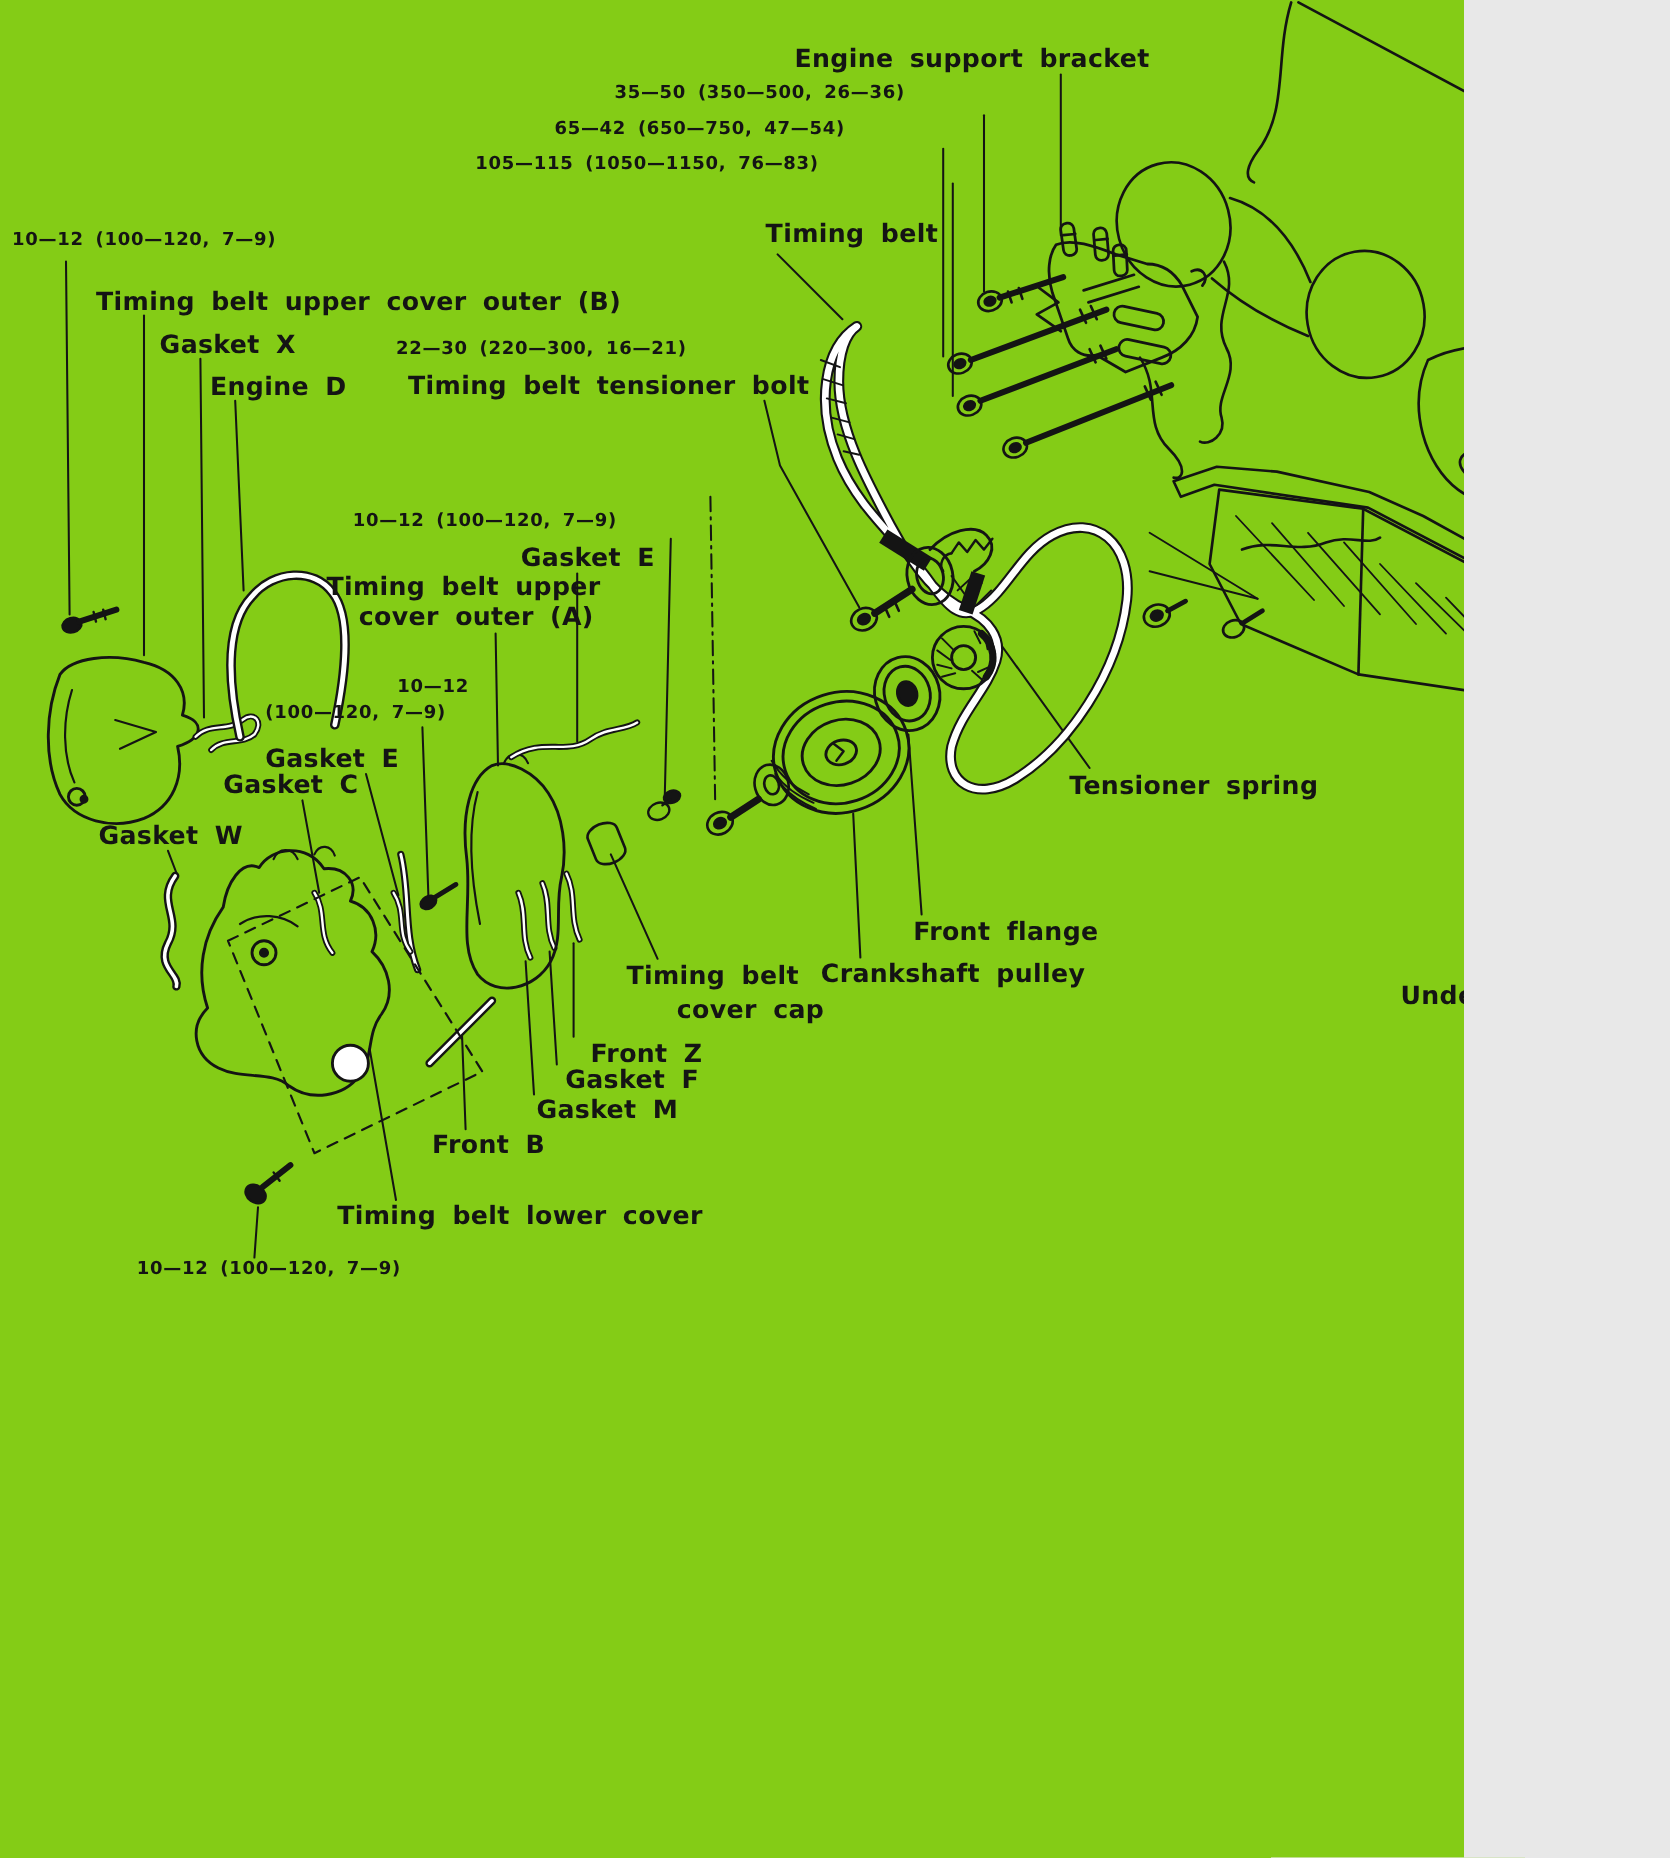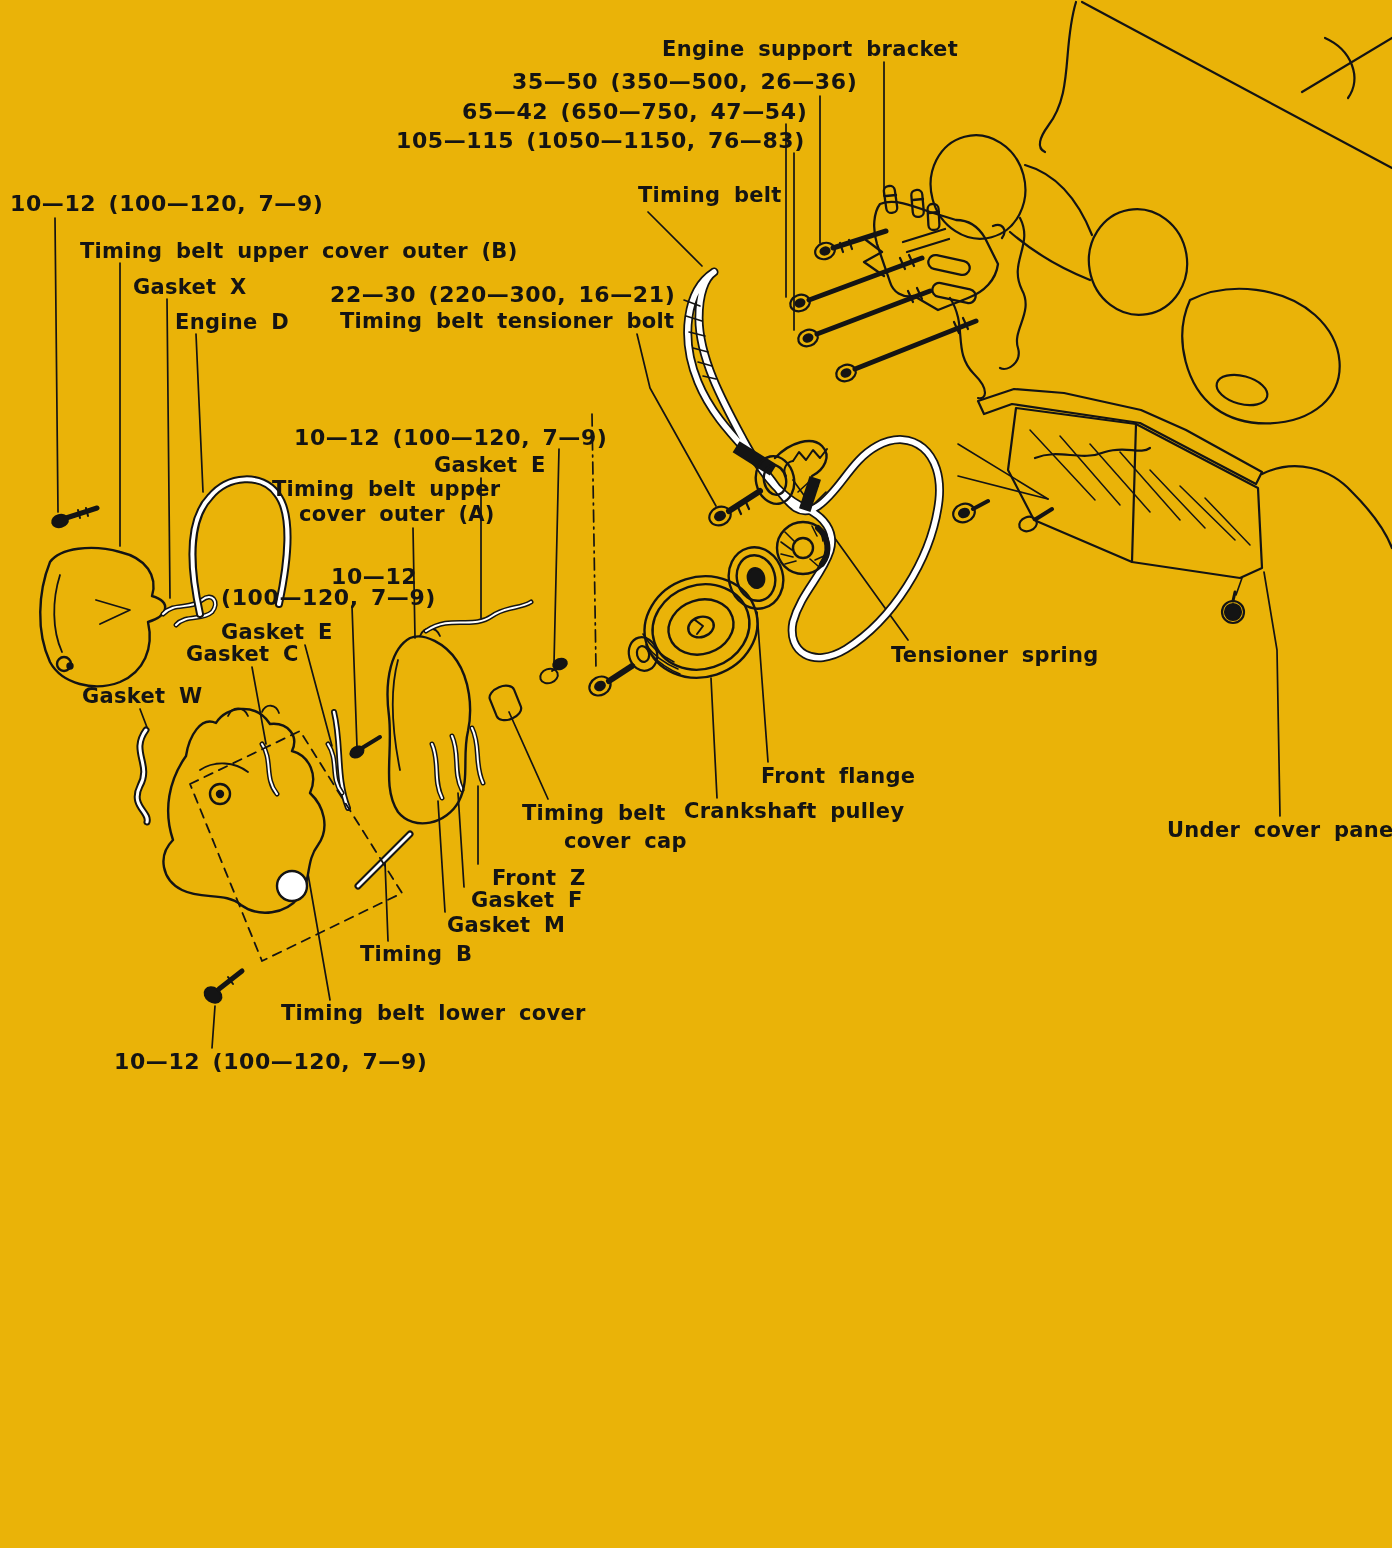--- a/index.html
+++ b/index.html
@@ -1,21 +1,21 @@
 <!DOCTYPE html>
 <html><head>
 <meta charset="utf-8">
 <style>
   html,body{margin:0;padding:0;background:#e8e8e8;}
-  .canvas{position:relative;width:1392px;height:1548px;background:#eab308;overflow:hidden;
+  .canvas{position:relative;width:1220px;height:1548px;background:#84cc16;overflow:hidden;
           font-family:"DejaVu Sans",sans-serif;}
   svg.art{position:absolute;left:0;top:0;}
   .lbl{position:absolute;font-weight:bold;color:#141414;white-space:nowrap;
        font-size:21px;letter-spacing:.3px;word-spacing:6px;line-height:1.05;}
-  .num{font-size:22px;letter-spacing:.6px;word-spacing:4px;}
+  .num{font-size:15px;letter-spacing:.6px;word-spacing:4px;}
   .note{font-size:24px;letter-spacing:.6px;}
 </style>
 </head>
 <body>
 
 <div class="canvas">
 
 <svg class="art" width="1392" height="1548" viewBox="0 0 1392 1548" stroke="#141414" fill="none" stroke-linecap="round" stroke-linejoin="round">
 
   <g stroke-width="1.7">
@@ -341,18 +341,18 @@
   <div class="lbl" style="left:186px;top:643px">Gasket C</div>
   <div class="lbl" style="left:82px;top:685px">Gasket W</div>
   <div class="lbl" style="left:891px;top:644px">Tensioner spring</div>
   <div class="lbl" style="left:761px;top:765px">Front flange</div>
   <div class="lbl" style="left:684px;top:800px">Crankshaft pulley</div>
   <div class="lbl" style="left:522px;top:802px">Timing belt</div>
   <div class="lbl" style="left:564px;top:830px">cover cap</div>
   <div class="lbl" style="left:492px;top:867px">Front Z</div>
   <div class="lbl" style="left:471px;top:889px">Gasket F</div>
   <div class="lbl" style="left:447px;top:914px">Gasket M</div>
-  <div class="lbl" style="left:360px;top:943px">Timing B</div>
+  <div class="lbl" style="left:360px;top:943px">Front B</div>
   <div class="lbl" style="left:281px;top:1002px">Timing belt lower cover</div>
   <div class="lbl" style="left:1167px;top:819px">Under cover panel</div>
   <div class="lbl num" style="left:114px;top:1050px">10—12 (100—120, 7—9)</div>
 
 </div>
 
 </body></html>

